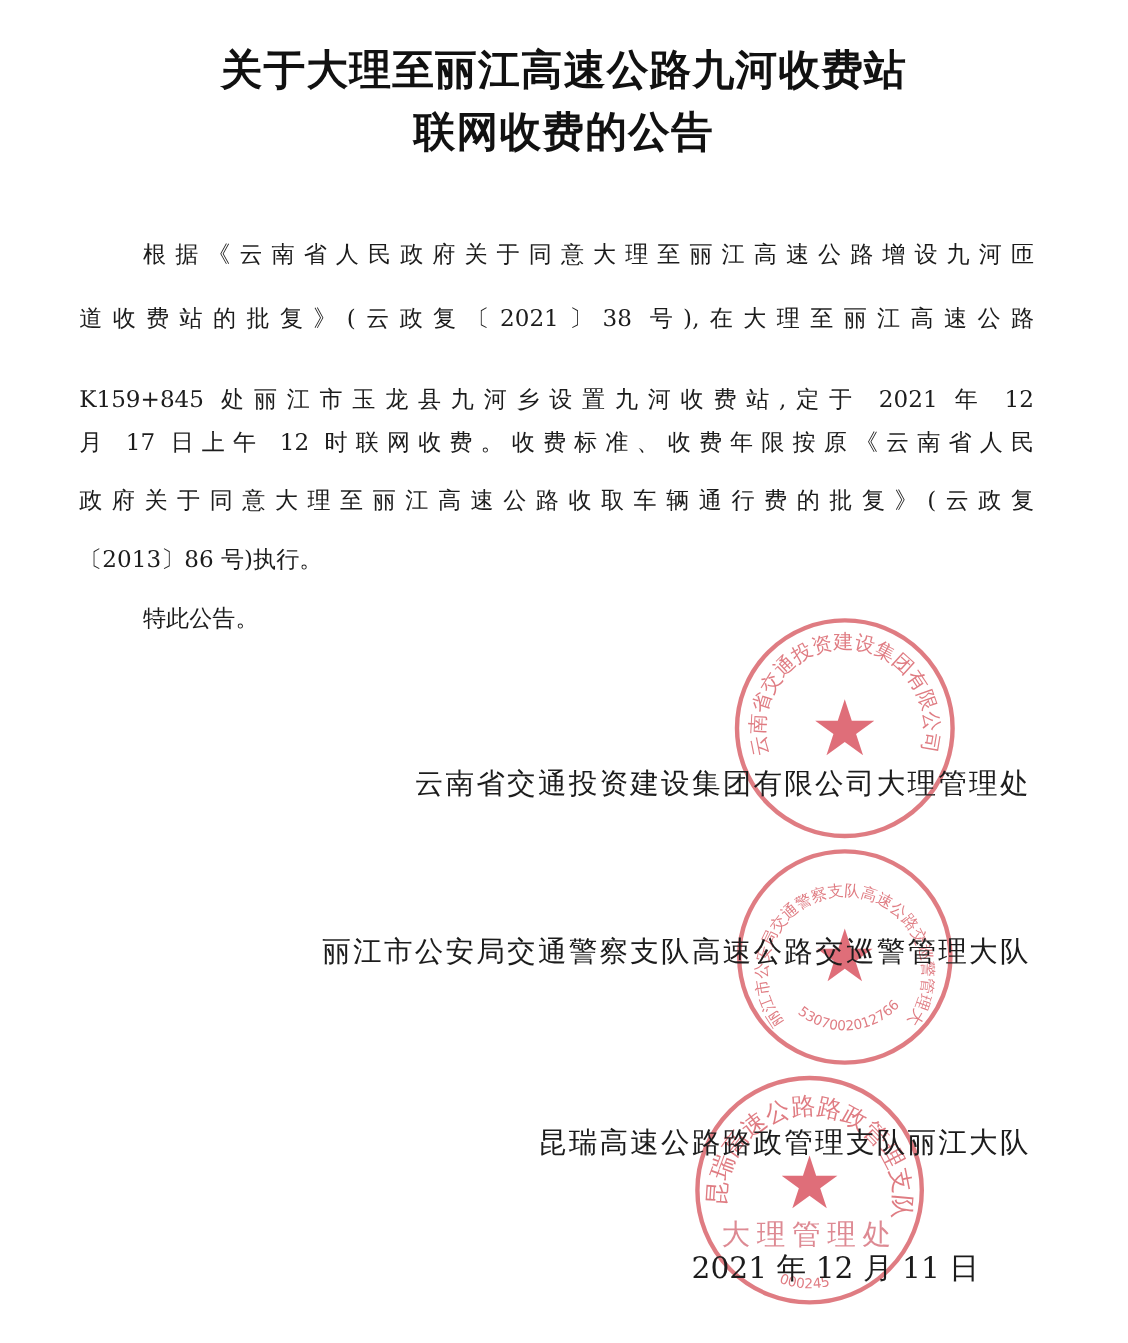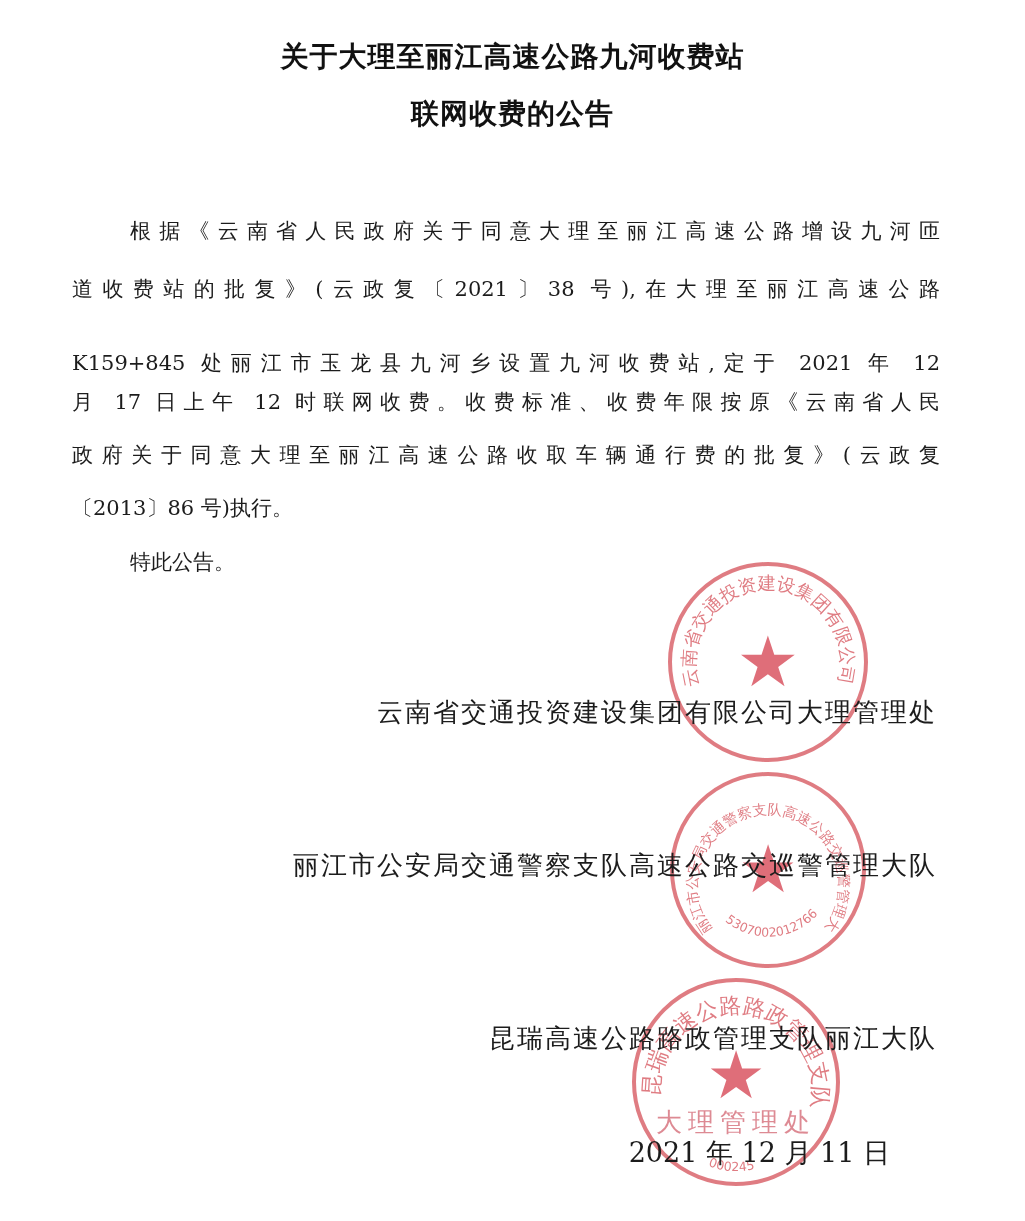--- a/index.html
+++ b/index.html
@@ -4,21 +4,21 @@
   <style>
     html, body { margin:0; padding:0; }
     body {
       width:1025px; height:1221px; background:#ffffff; position:relative; overflow:hidden;
       color:#1a1a1a;
       font-family:"DejaVu Serif","Liberation Serif",serif;
     }
     .title {
       position:absolute; left:0; width:1025px; text-align:center;
       font-family:"DejaVu Serif","Liberation Serif",serif;
-      font-weight:bold; font-size:28px; letter-spacing:1px; color:#111;
+      font-weight:bold; font-size:38px; letter-spacing:1px; color:#111;
     }
     .t1 { top:38px; }
     .t2 { top:95px; }
     .line {
       position:absolute; left:72px; width:868px; font-size:21px; line-height:34px; white-space:nowrap;
       text-align:justify; text-align-last:justify; color:#1c1c1c;
     }
     .line.last { text-align-last:left; }
     .indent { left:130px; width:810px; }
     .sig {

